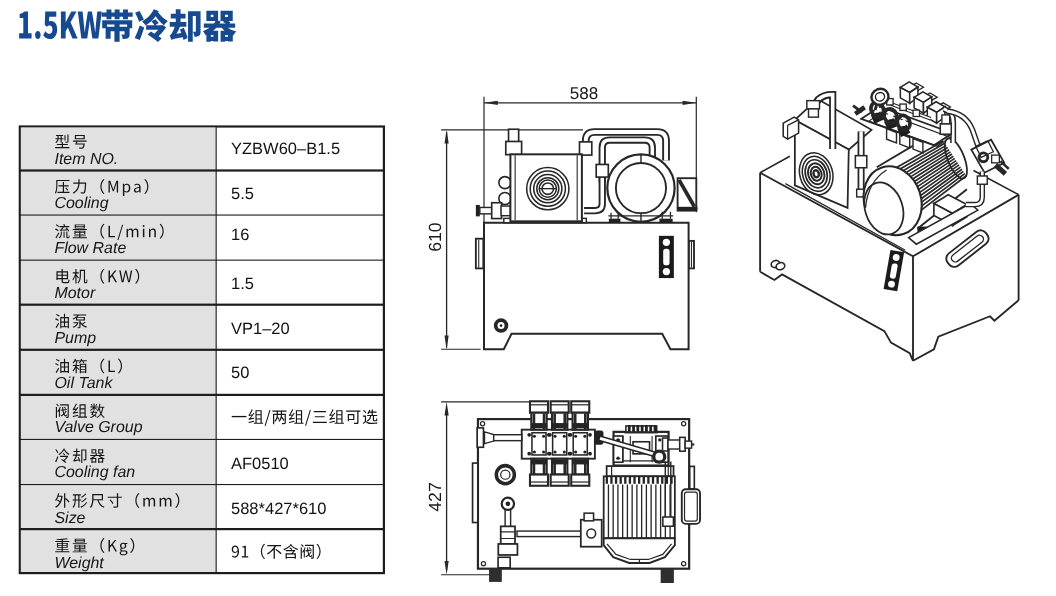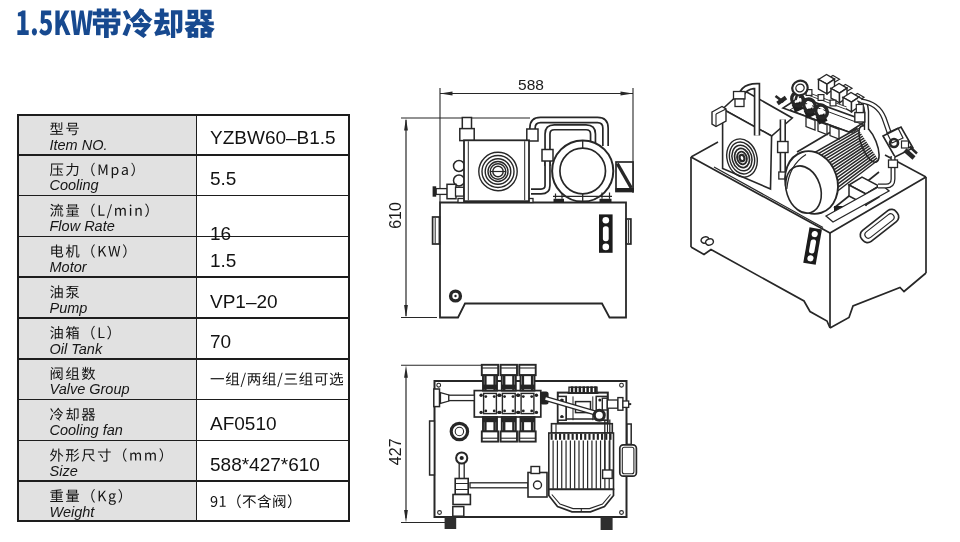--- a/index.html
+++ b/index.html
@@ -1,18 +1,18 @@
 <!DOCTYPE html>
 <html><head><meta charset="utf-8">
 <style>
 html,body{margin:0;padding:0;background:#fff;}
 #page{position:relative;width:960px;height:542px;overflow:hidden;font-family:"Liberation Sans",sans-serif;}
 .sub{position:absolute;left:227px;top:14.5px;font-size:20px;color:#232323;}
 .en{position:absolute;left:49.5px;font-size:14.5px;color:#161616;font-style:italic;}
-.val{position:absolute;left:210px;font-size:19px;color:#121212;}
+.val{position:absolute;left:210px;font-size:15px;color:#121212;}
 svg.ov{position:absolute;left:0;top:0;}
 </style></head>
 <body>
 <div id="page">
 <div style="position:absolute;left:17px;top:114px;width:333px;height:408px;border:2px solid #1d1d1d;box-sizing:border-box"></div>
     <div style="position:absolute;left:19px;top:116px;width:177.5px;height:404px;background:#e1e1e1"></div>
     <div style="position:absolute;left:18px;top:153.9px;width:331px;height:1.8px;background:#1d1d1d"></div>
     <div style="position:absolute;left:18px;top:194.7px;width:331px;height:1.8px;background:#1d1d1d"></div>
     <div style="position:absolute;left:18px;top:235.5px;width:331px;height:1.8px;background:#1d1d1d"></div>
     <div style="position:absolute;left:18px;top:276.3px;width:331px;height:1.8px;background:#1d1d1d"></div>
@@ -20,27 +20,27 @@
     <div style="position:absolute;left:18px;top:357.9px;width:331px;height:1.8px;background:#1d1d1d"></div>
     <div style="position:absolute;left:18px;top:398.7px;width:331px;height:1.8px;background:#1d1d1d"></div>
     <div style="position:absolute;left:18px;top:439.5px;width:331px;height:1.8px;background:#1d1d1d"></div>
     <div style="position:absolute;left:18px;top:480.3px;width:331px;height:1.8px;background:#1d1d1d"></div>
     <div style="position:absolute;left:195.6px;top:115px;width:1.8px;height:406px;background:#1d1d1d"></div>
 <div class="en" style="top:136.6px">Item NO.</div>
     <div class="val" style="top:127.4px">YZBW60–B1.5</div>
     <div class="en" style="top:177.4px">Cooling</div>
     <div class="val" style="top:168.2px">5.5</div>
     <div class="en" style="top:218.2px">Flow Rate</div>
-    <div class="val" style="top:223px">16</div>
+    <div class="val" style="top:205px">16</div>
     <div class="en" style="top:259.0px">Motor</div>
     <div class="val" style="top:249.8px">1.5</div>
     <div class="en" style="top:299.8px">Pump</div>
     <div class="val" style="top:290.6px">VP1–20</div>
     <div class="en" style="top:340.6px">Oil Tank</div>
-    <div class="val" style="top:331.4px">70</div>
+    <div class="val" style="top:331.4px">50</div>
     <div class="en" style="top:381.4px">Valve Group</div>
     <div class="en" style="top:422.2px">Cooling fan</div>
     <div class="val" style="top:413.0px">AF0510</div>
     <div class="en" style="top:463.0px">Size</div>
     <div class="val" style="top:453.8px">588*427*610</div>
     <div class="en" style="top:503.8px">Weight</div>
 <svg class="ov" width="960" height="542" viewBox="0 0 960 542">
       <defs>
         <path id="b31" d="M78 0H548V144H414V745H283C231 712 179 692 99 677V567H236V144H78Z"></path>
         <path id="b2e" d="M176 -14C237 -14 282 35 282 97C282 159 237 207 176 207C114 207 70 159 70 97C70 35 114 -14 176 -14Z"></path>

